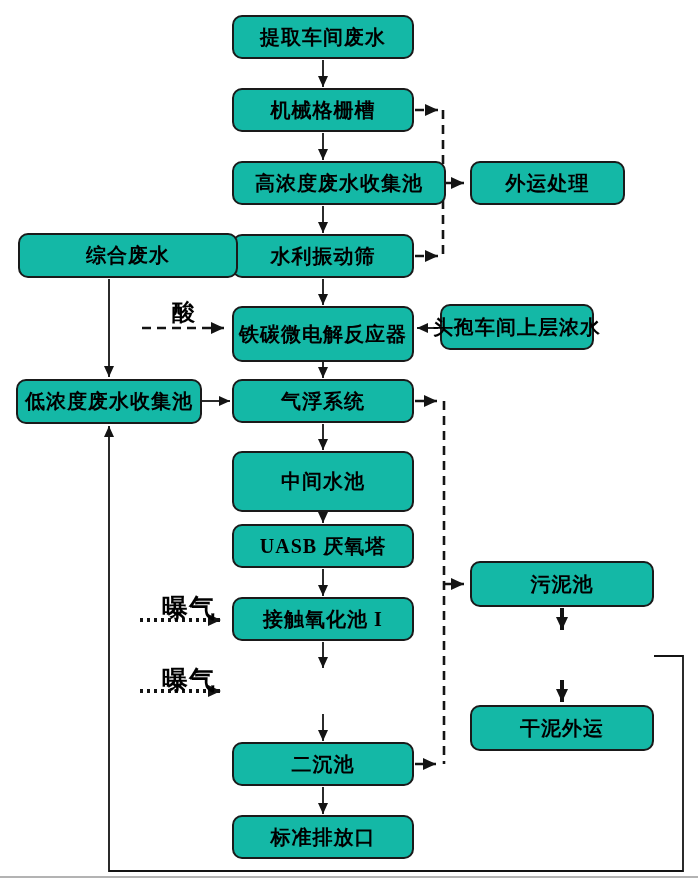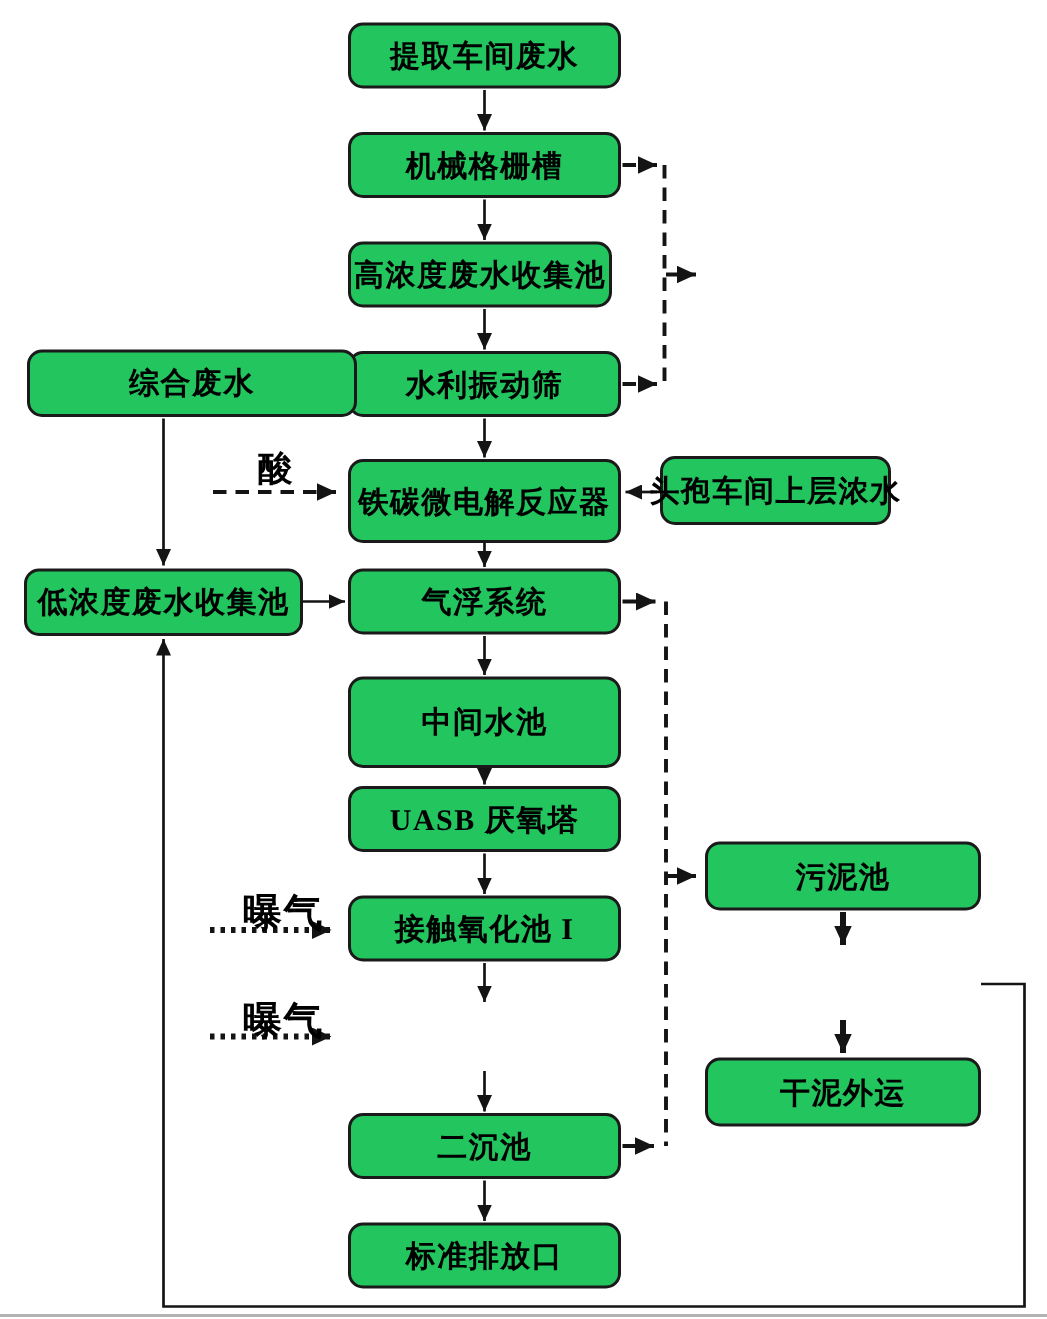--- a/index.html
+++ b/index.html
@@ -2,21 +2,21 @@
 <html><head>
 <meta charset="utf-8">
 <style>
   html,body{margin:0;padding:0;background:#ffffff;}
   .stage{
     position:relative;width:698px;height:879px;background:#ffffff;overflow:hidden;
     font-family:"Liberation Serif","DejaVu Serif",serif;color:#000;
   }
   .wires{position:absolute;left:0;top:0;width:698px;height:879px;}
   .node{
-    position:absolute;background:#22c55e;border:2px solid #1a1a1a;border-radius:10px;
+    position:absolute;background:#14b8a6;border:2px solid #1a1a1a;border-radius:10px;
     display:flex;align-items:center;justify-content:center;
     font-weight:bold;font-size:20px;letter-spacing:1px;white-space:nowrap;
     box-sizing:border-box;
   }
   .flabel{
     position:absolute;font-weight:bold;font-size:26px;letter-spacing:1px;
     white-space:nowrap;line-height:1.1;
   }
   .pageedge{position:absolute;left:0;top:876px;width:698px;height:2px;background:#b3b3b3;}
   line,polyline{stroke:#141414;fill:none;}
@@ -73,33 +73,34 @@
     <line class="dash" x1="415" y1="764" x2="436" y2="764" marker-end="url(#ahb)"></line>
 
     <line class="dash" x1="142" y1="328" x2="224" y2="328" marker-end="url(#ahb)"></line>
 
     <line class="dot" x1="140" y1="620" x2="221" y2="620" marker-end="url(#ahb)"></line>
     <line class="dot" x1="140" y1="691" x2="221" y2="691" marker-end="url(#ahb)"></line>
   </svg>
 
   <div class="node" style="left:232px;top:15px;width:182px;height:44px">提取车间废水</div>
   <div class="node" style="left:232px;top:88px;width:182px;height:44px">机械格栅槽</div>
-  <div class="node" style="left:232px;top:161px;width:176px;height:44px">高浓度废水收集池</div>
+  <div class="node" style="left:232px;top:161px;width:214px;height:44px">高浓度废水收集池</div>
   <div class="node" style="left:232px;top:234px;width:182px;height:44px">水利振动筛</div>
   <div class="node" style="left:232px;top:306px;width:182px;height:56px">铁碳微电解反应器</div>
   <div class="node" style="left:232px;top:379px;width:182px;height:44px">气浮系统</div>
   <div class="node" style="left:232px;top:451px;width:182px;height:61px">中间水池</div>
   <div class="node" style="left:232px;top:524px;width:182px;height:44px">UASB 厌氧塔</div>
   <div class="node" style="left:232px;top:597px;width:182px;height:44px">接触氧化池 I</div>
   <div class="node" style="left:232px;top:742px;width:182px;height:44px">二沉池</div>
   <div class="node" style="left:232px;top:815px;width:182px;height:44px">标准排放口</div>
 
   <div class="node" style="left:18px;top:233px;width:220px;height:45px">综合废水</div>
   <div class="node" style="left:16px;top:379px;width:186px;height:45px">低浓度废水收集池</div>
 
+  <div class="node" style="left:470px;top:161px;width:155px;height:44px">外运处理</div>
   <div class="node" style="left:440px;top:304px;width:154px;height:46px">头孢车间上层浓水</div>
   <div class="node" style="left:470px;top:561px;width:184px;height:46px">污泥池</div>
   <div class="node" style="left:470px;top:705px;width:184px;height:46px">干泥外运</div>
 
   <div class="flabel" style="left:172px;top:300px;font-size:23px">酸</div>
   <div class="flabel" style="left:162px;top:595px">曝气</div>
   <div class="flabel" style="left:162px;top:667px">曝气</div>
   <div class="flabel" style="left:492px;top:896px;font-size:23px">滤液回流</div>
 
   <div class="pageedge"></div>

